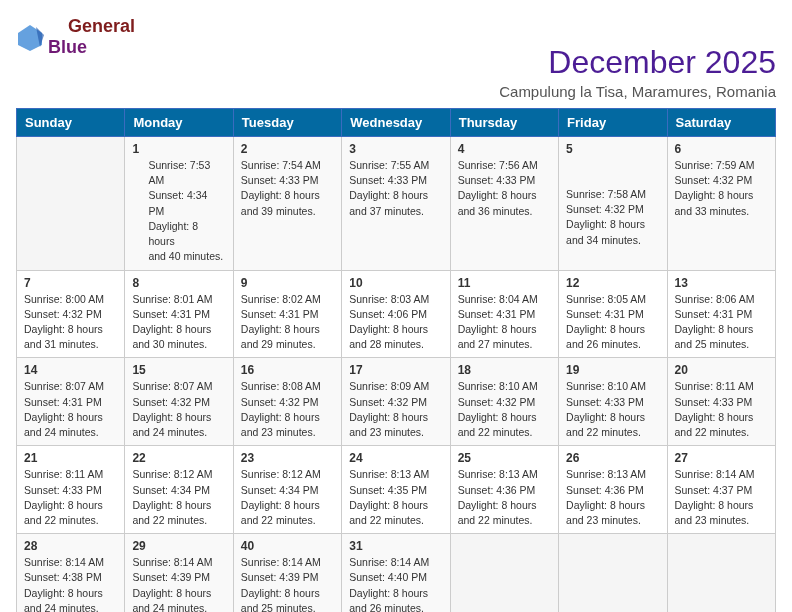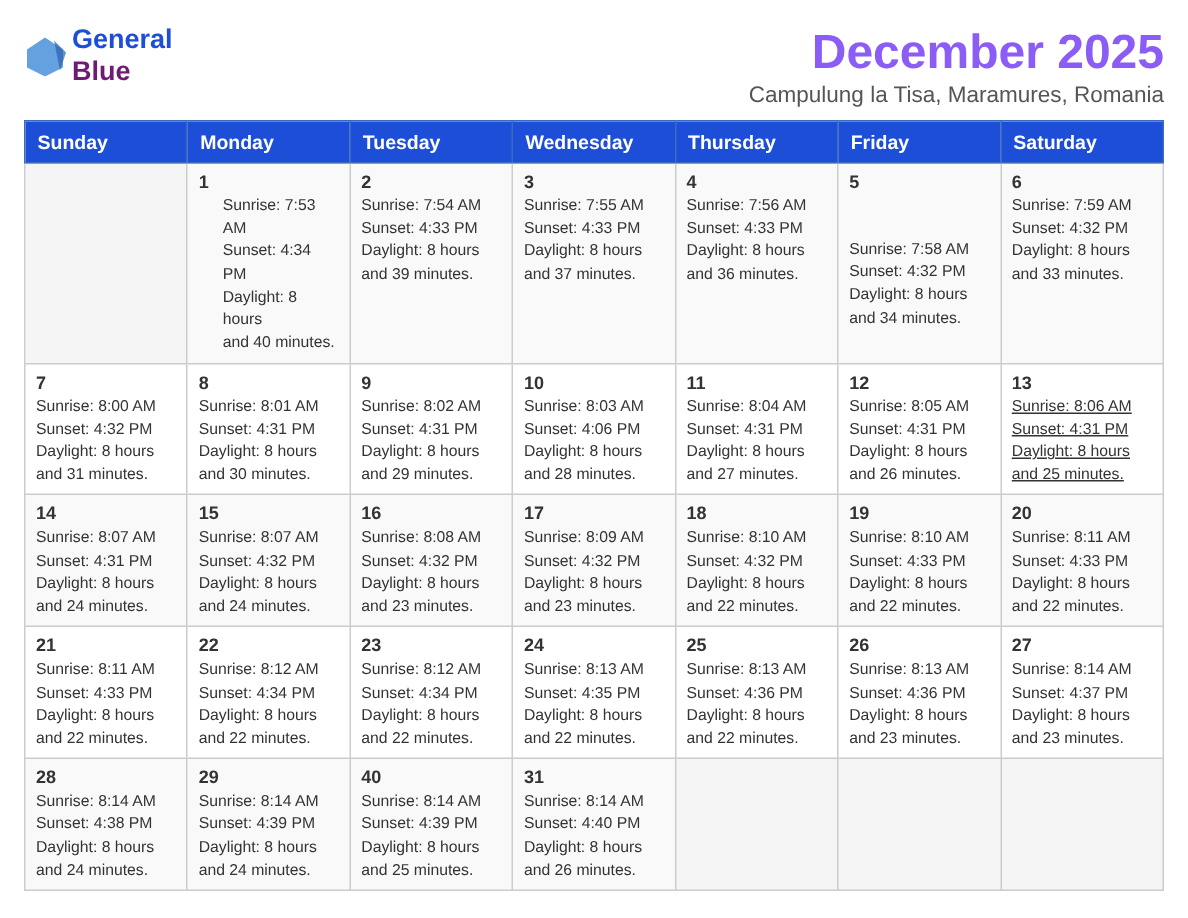--- a/index.html
+++ b/index.html
@@ -17,51 +17,53 @@
       margin-bottom: 8px;
     }
     .logo {
       display: flex;
       align-items: center;
       gap: 4px;
     }
     .logo-text-general {
       font-size: 18px;
       font-weight: bold;
-      color: #1d4ed8;
+      color: #7f1d1d;
+      margin-left: 20px;
     }
     .logo-text-blue {
       font-size: 18px;
       font-weight: bold;
       color: #701a75;
     }
     .logo-icon {
       width: 28px;
       height: 28px;
     }
     .title-area {
       text-align: right;
     }
     .month-title {
       font-size: 32px;
-      font-weight: bold;
-      color: #8b5cf6;
+      font-weight: normal;
+      color: #4c1d95;
+      margin-top: 28px;
     }
     .location-title {
       font-size: 15px;
       color: #555;
       margin-top: 2px;
     }
     .calendar {
       width: 100%;
       border-collapse: collapse;
       border: 1px solid #ccc;
     }
     .calendar th {
-      background-color: #1d4ed8;
+      background-color: #0369a1;
       color: #fff;
       text-align: left;
       padding: 6px 8px;
       font-size: 13px;
       border: 1px solid #3a6bbf;
     }
     .calendar td {
       vertical-align: top;
       padding: 5px 7px;
       border: 1px solid #ccc;
@@ -208,21 +210,21 @@
         </td>
         <td>
           <span class="day-num">12</span>
           <div class="day-info" style="white-space: pre-line;">Sunrise: 8:05 AM
 Sunset: 4:31 PM
 Daylight: 8 hours
 and 26 minutes.</div>
         </td>
         <td>
           <span class="day-num">13</span>
-          <div class="day-info" style="white-space: pre-line; text-decoration: underline;">Sunrise: 8:06 AM
+          <div class="day-info" style="white-space: pre-line;">Sunrise: 8:06 AM
 Sunset: 4:31 PM
 Daylight: 8 hours
 and 25 minutes.</div>
         </td>
       </tr>
       <tr>
         <td>
           <span class="day-num">14</span>
           <div class="day-info" style="white-space: pre-line;">Sunrise: 8:07 AM
 Sunset: 4:31 PM

